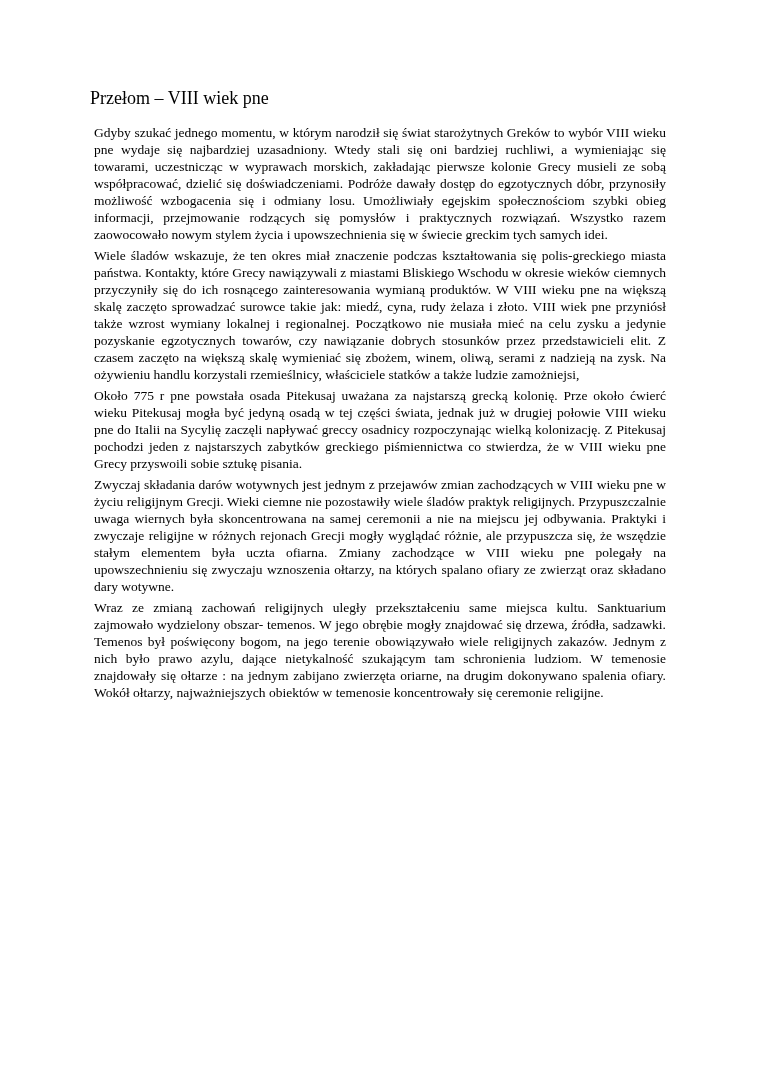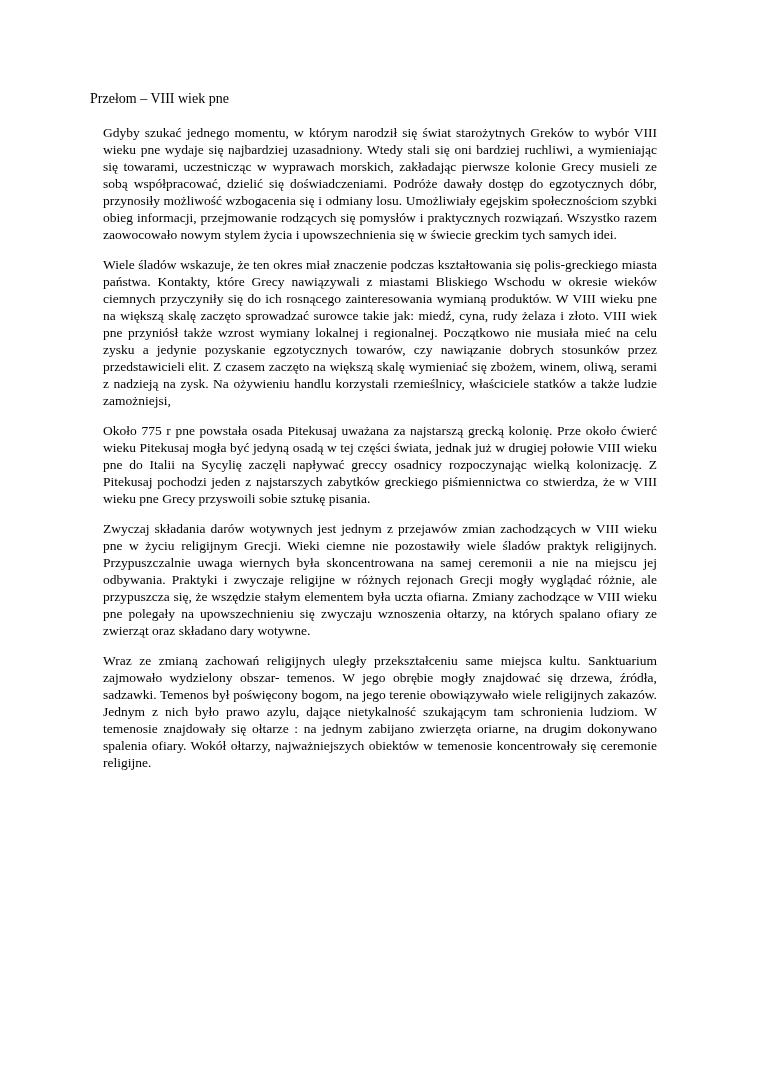--- a/index.html
+++ b/index.html
@@ -14,28 +14,28 @@
     background: #ffffff;
     box-sizing: border-box;
     padding: 90px 90px 0 90px;
     font-family: "Liberation Serif", "DejaVu Serif", serif;
     font-size: 13.5px;
     line-height: 17px;
     color: #000000;
     overflow: hidden;
   }
   .doc-title {
-    font-size: 14px;
+    font-size: 18px;
     font-weight: normal;
     margin: 0 0 17px 0;
     padding: 0;
     text-align: left;
   }
   .para {
-    margin: 13px;
+    margin: 4px;
     padding: 0;
     text-align: justify;
     text-justify: inter-word;
   }
 </style>
 </head>
 <body>
 
 <div class="page">
   <h1 class="doc-title">Przełom – VIII wiek pne</h1>

